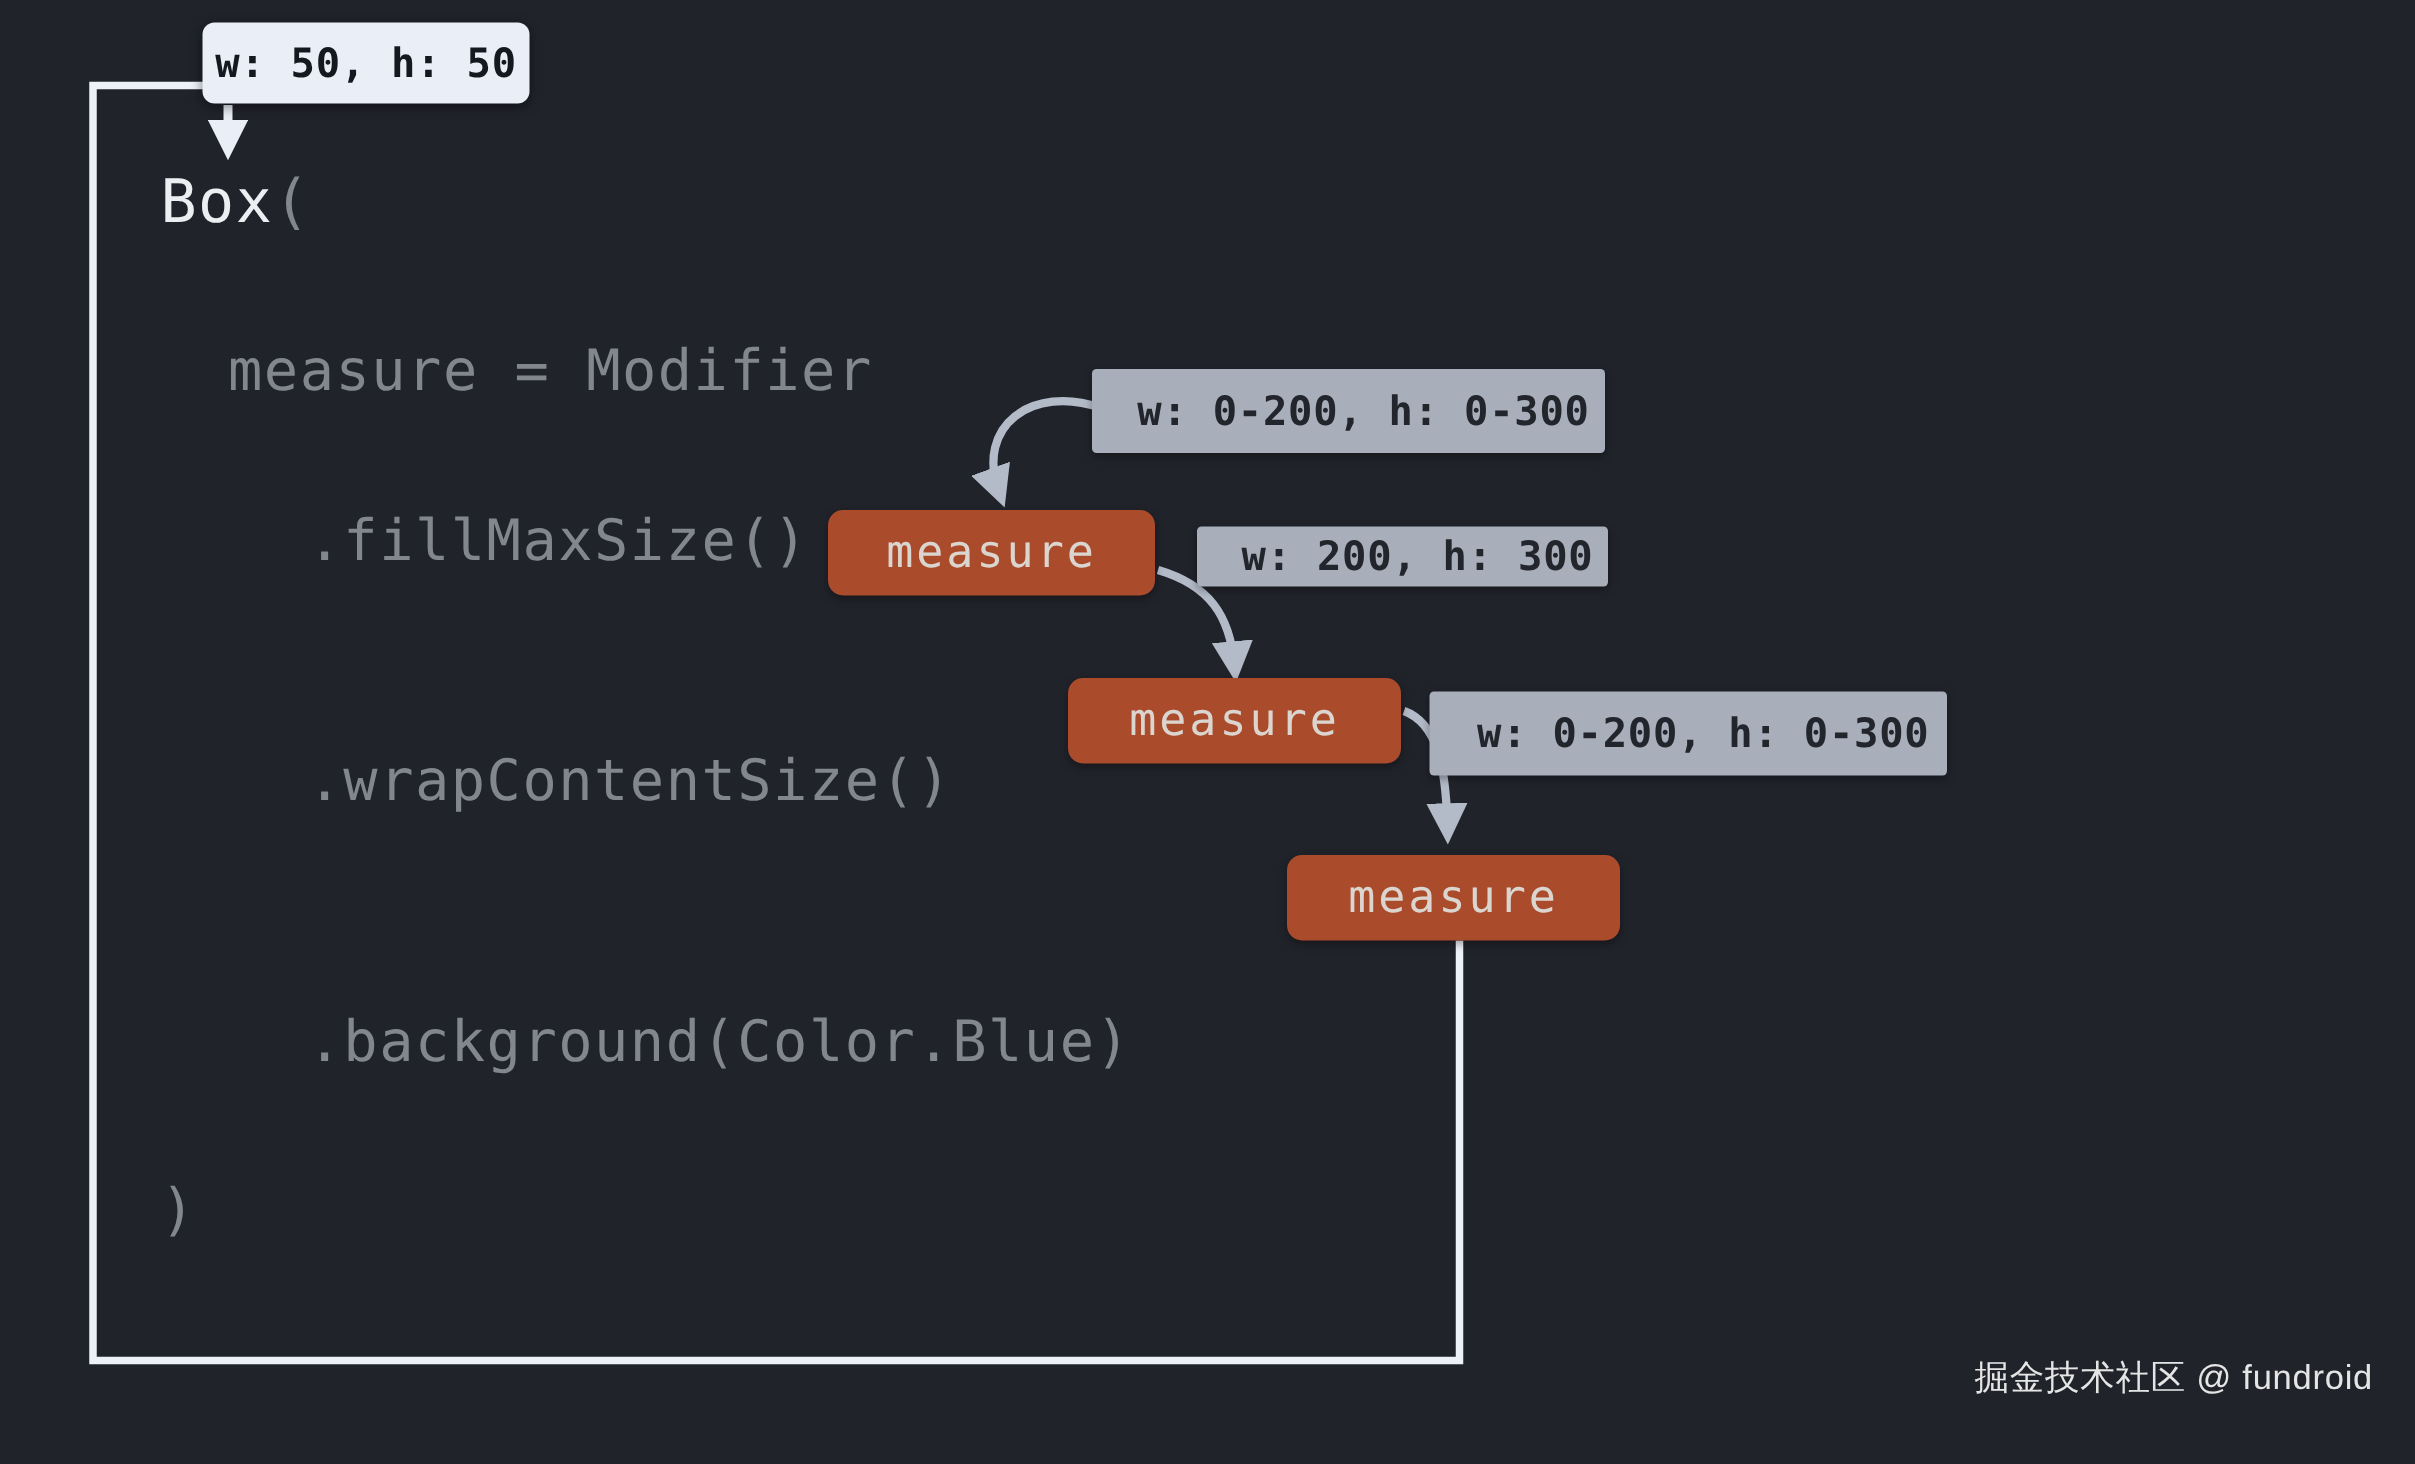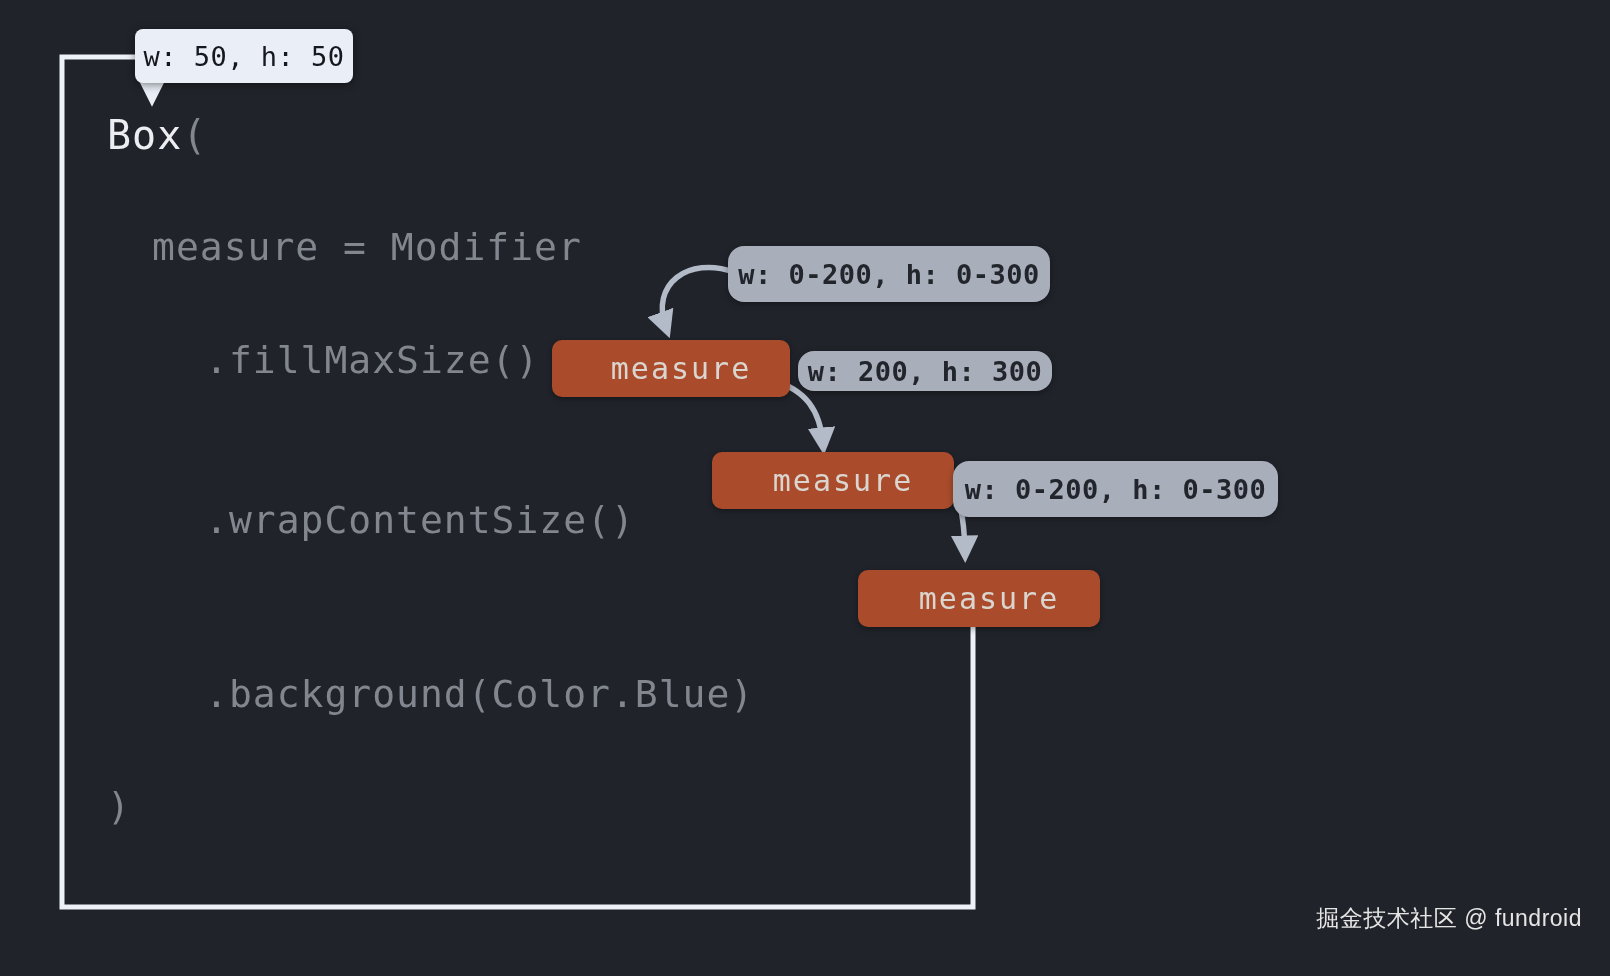--- a/index.html
+++ b/index.html
@@ -41,54 +41,53 @@
     display: flex;
     align-items: center;
     justify-content: center;
     background: #aa4c2c;
     color: #dbd5cf;
     font-family: "DejaVu Sans Mono", monospace;
     font-size: 30px;
     letter-spacing: 2px;
     border-radius: 10px;
     box-shadow: 0 2px 6px rgba(0,0,0,0.35);
-    padding-left: 20px;
   }
 
   
   .gray-label {
     display: flex;
     align-items: center;
     justify-content: center;
     background: #a8aeba;
     color: #22252b;
     font-family: "DejaVu Sans Mono", monospace;
     font-size: 27px;
     font-weight: bold;
     letter-spacing: 0.5px;
-    border-radius: 16px;
+    border-radius: 3px;
     box-shadow: 0 2px 6px rgba(0,0,0,0.35);
     white-space: pre;
+    padding-left: 20px;
   }
 
   
   .light-label {
     display: flex;
     align-items: center;
     justify-content: center;
     background: #e9eef7;
     color: #15181e;
     font-family: "DejaVu Sans Mono", monospace;
     font-size: 27px;
-    font-weight: normal;
+    font-weight: bold;
     letter-spacing: 0.5px;
     border-radius: 8px;
     box-shadow: 0 2px 8px rgba(0,0,0,0.45);
     white-space: pre;
-    margin-top: 14px;
   }
 
   #label-final    { left: 135px; top: 15px;  width: 218px; height: 54px; }
   #code-box       { left: 107px; top: 115px; }
   #code-modifier  { left: 152px; top: 228px; }
   #code-fill      { left: 205px; top: 341px; }
   #code-wrap      { left: 205px; top: 453px; margin-top: 48px; }
   #code-size      { left: 205px; top: 564px; }
   #code-bg        { left: 205px; top: 675px; }
   #code-close     { left: 107px; top: 787px; }

